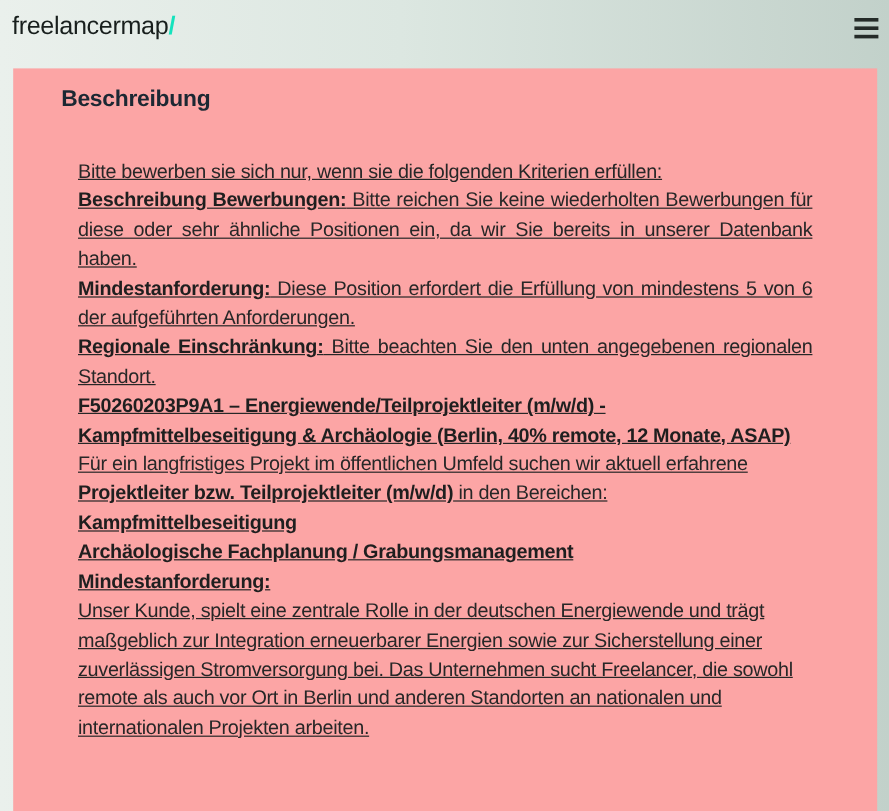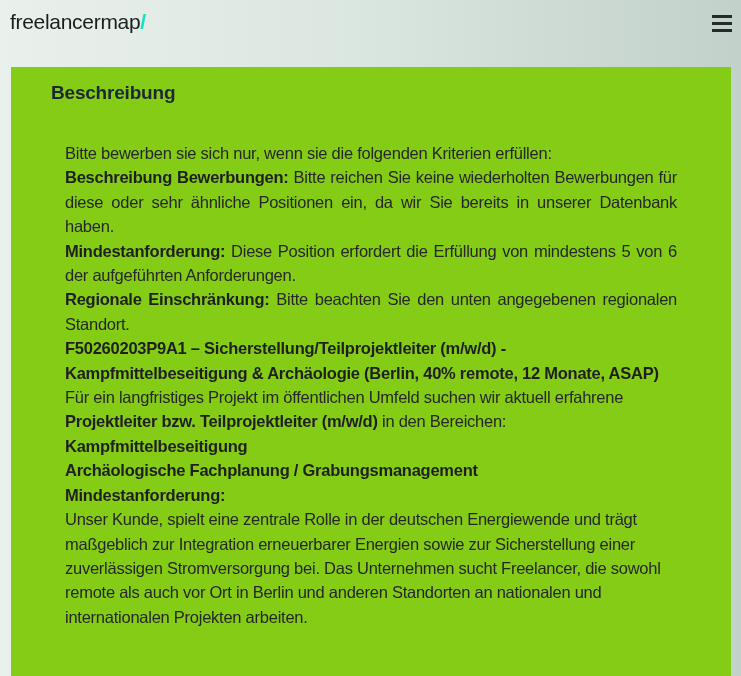--- a/index.html
+++ b/index.html
@@ -4,21 +4,21 @@
 <style>
   * { margin: 0; padding: 0; box-sizing: border-box; }
   html, body { width: 741px; height: 676px; overflow: hidden; }
   body {
     font-family: "Liberation Sans", "DejaVu Sans", sans-serif;
     background: linear-gradient(90deg, #eaf0ec 0%, #dce7e1 45%, #c2d1ca 100%);
   }
 
   
   .topbar {
-    height: 67px;
+    height: 57px;
     display: flex;
     align-items: flex-start;
     justify-content: space-between;
     padding: 10px 9px 0 10px;
   }
   .logo {
     font-size: 21px;
     font-weight: 500;
     letter-spacing: -0.3px;
     color: #181f1d;
@@ -41,41 +41,41 @@
     border: none;
   }
   .menu-btn .bar {
     height: 3px;
     width: 100%;
     background: #242b28;
   }
 
   
   .card {
-    background: #84cc16;
+    background: #fca5a5;
     margin: 0 10px 0 11px;
     height: 619px;
     padding: 15px 40px 24px 40px;
     overflow: hidden;
   }
   .card h1 {
     font-size: 19px;
     font-weight: 700;
     color: #1c2833;
     letter-spacing: -0.2px;
     margin: 0 0 37px 0;
   }
   .desc {
     padding: 0 14px;
     font-size: 16.5px;
     line-height: 24.4px;
     letter-spacing: -0.25px;
     color: #272727;
   }
-  .para { margin: 0; }
+  .para { margin: 0; text-decoration: underline; }
   .para.just { text-align: justify; }
   .para.left { text-align: left; }
   .para strong { font-weight: 700; color: #1f1f1f; }
   .link {
     color: var(--link-color, #4143ee);
     text-decoration: underline;
     word-break: break-all;
     cursor: pointer;
   }
 </style>
@@ -93,20 +93,20 @@
   </button>
 </header>
 
 <main class="card">
   <h1>Beschreibung</h1>
   <div class="desc">
       <div class="para just"><span>Bitte bewerben sie sich nur, wenn sie die folgenden Kriterien erfüllen:</span></div>
       <div class="para just"><strong>Beschreibung Bewerbungen:</strong><span> Bitte reichen Sie keine wiederholten Bewerbungen für diese oder sehr ähnliche Positionen ein, da wir Sie bereits in unserer Datenbank haben.</span></div>
       <div class="para just"><strong>Mindestanforderung:</strong><span> Diese Position erfordert die Erfüllung von mindestens 5 von 6 der aufgeführten Anforderungen.</span></div>
       <div class="para just"><strong>Regionale Einschränkung:</strong><span> Bitte beachten Sie den unten angegebenen regionalen Standort.</span></div>
-      <div class="para left"><strong>F50260203P9A1 – Sicherstellung/Teilprojektleiter (m/w/d) -</strong><br><strong>Kampfmittelbeseitigung &amp; Archäologie (Berlin, 40% remote, 12 Monate, ASAP)</strong></div>
+      <div class="para left"><strong>F50260203P9A1 – Energiewende/Teilprojektleiter (m/w/d) -</strong><br><strong>Kampfmittelbeseitigung &amp; Archäologie (Berlin, 40% remote, 12 Monate, ASAP)</strong></div>
       <div class="para left"><span>Für ein langfristiges Projekt im öffentlichen Umfeld suchen wir aktuell erfahrene </span><strong>Projektleiter bzw. Teilprojektleiter (m/w/d)</strong><span> in den Bereichen:</span></div>
       <div class="para left"><strong>Kampfmittelbeseitigung</strong></div>
       <div class="para left"><strong>Archäologische Fachplanung / Grabungsmanagement</strong></div>
       <div class="para left"><strong>Mindestanforderung:</strong></div>
       <div class="para left"><span>Unser Kunde, spielt eine zentrale Rolle in der deutschen Energiewende und trägt maßgeblich zur Integration erneuerbarer Energien sowie zur Sicherstellung einer zuverlässigen Stromversorgung bei. Das Unternehmen sucht Freelancer, die sowohl remote als auch vor Ort in Berlin und anderen Standorten an nationalen und internationalen Projekten arbeiten.</span></div>
     </div>
 </main>
 
 </body></html>

